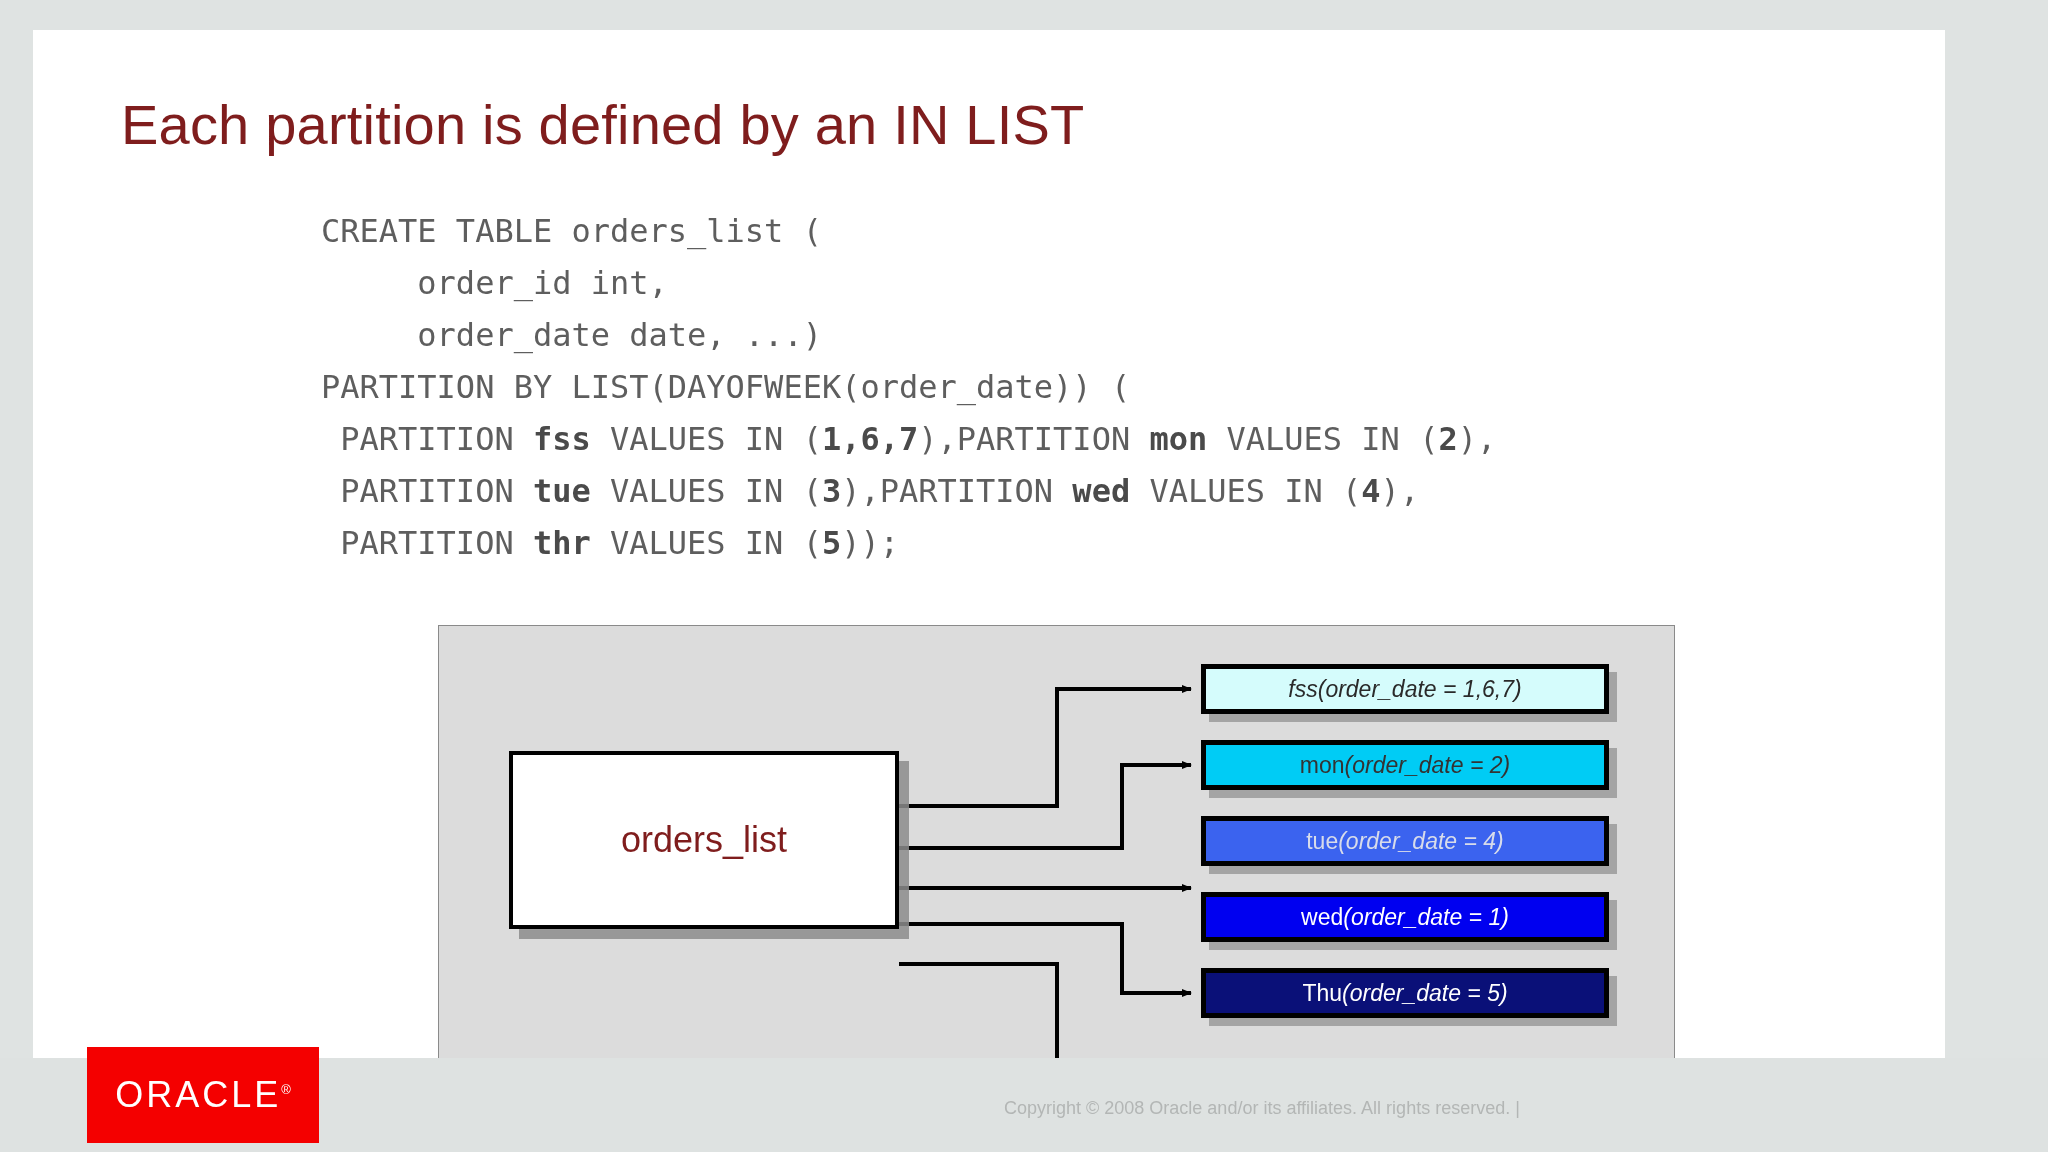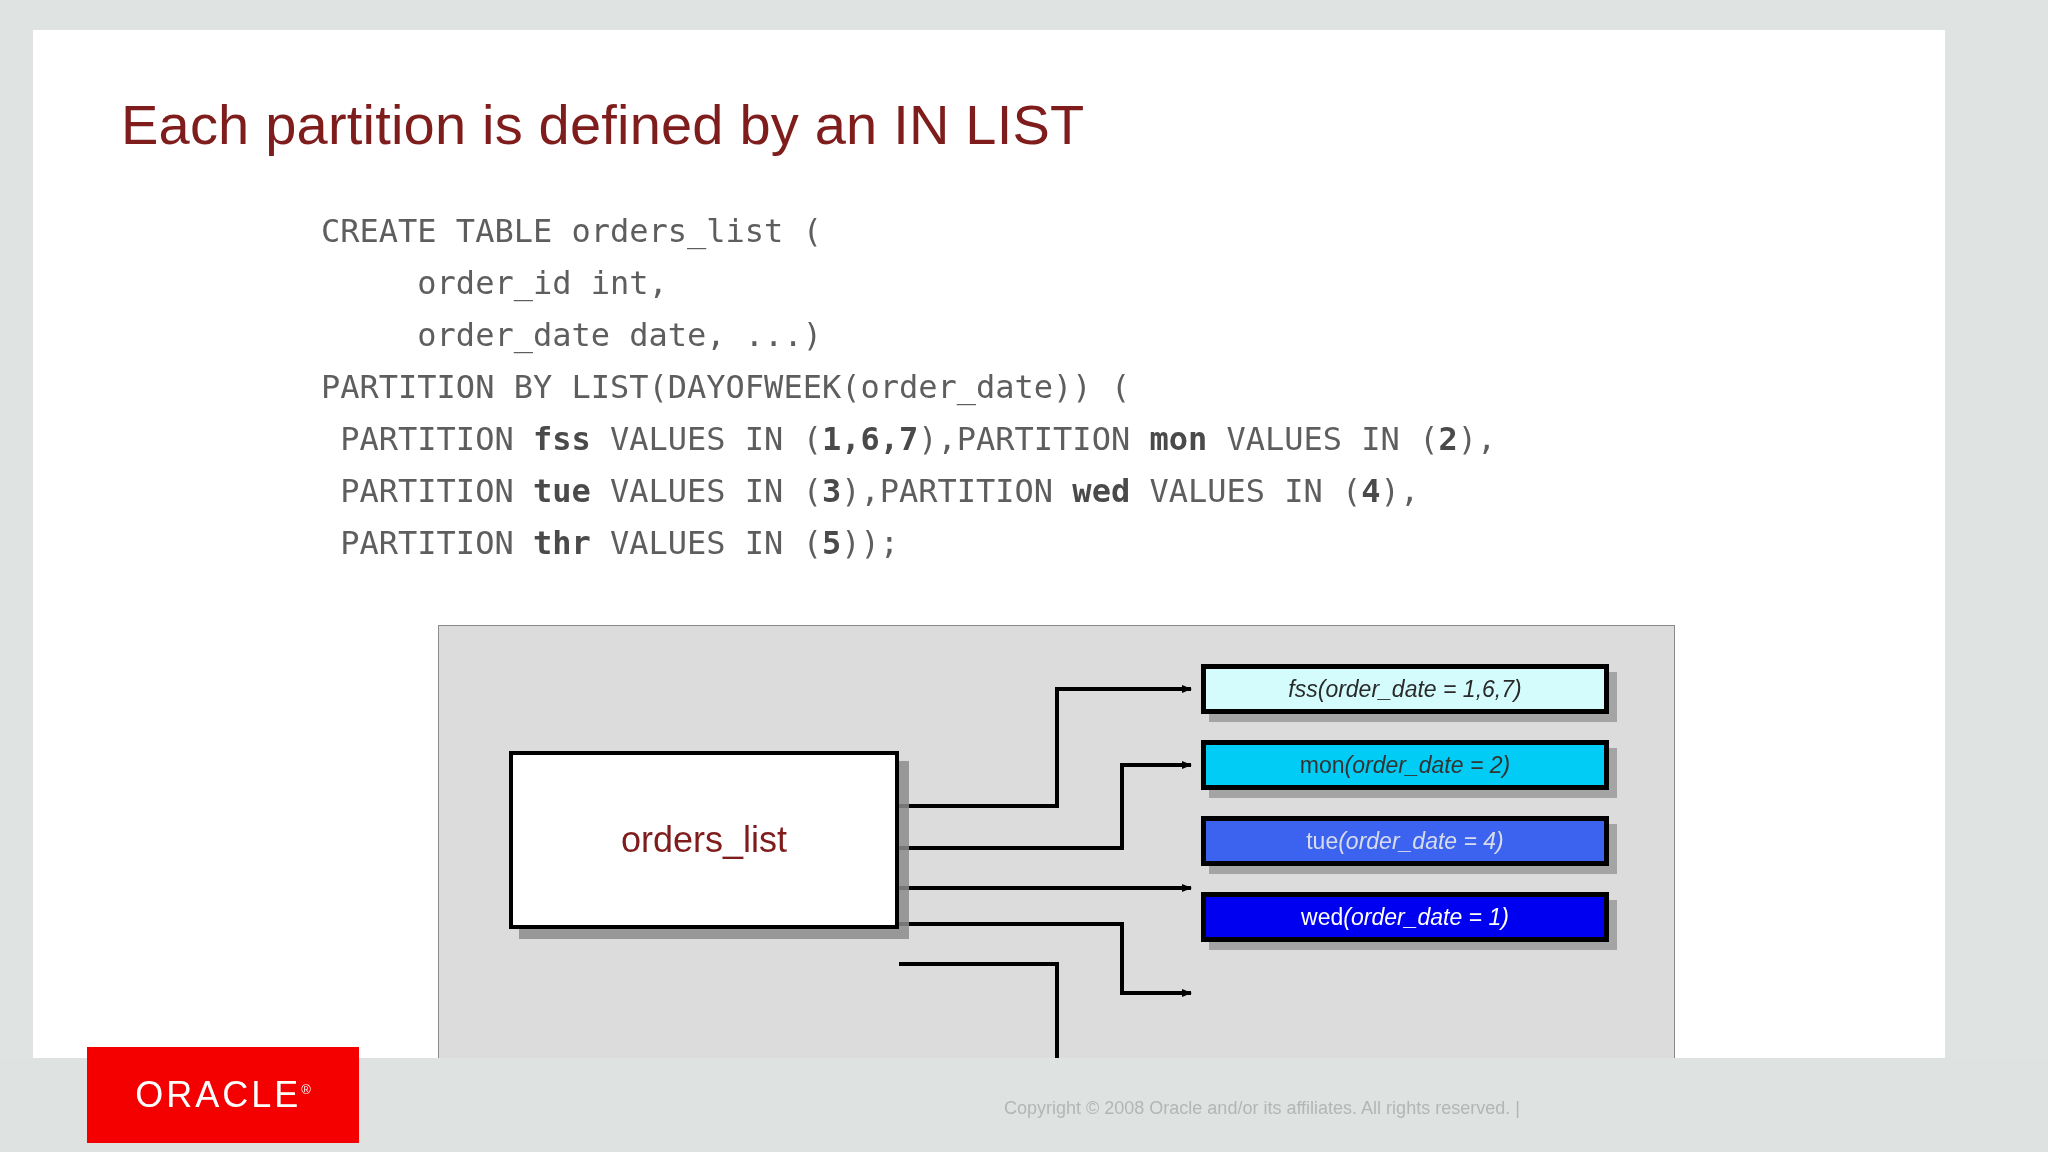--- a/index.html
+++ b/index.html
@@ -27,21 +27,21 @@
     top: 1058px;
     width: 2048px;
     height: 94px;
     background: #dee2e1;
   }
 
   #oracle-logo {
     position: absolute;
     left: 87px;
     top: 1047px;
-    width: 272px;
+    width: 232px;
     height: 96px;
     background: #f40000;
     display: flex;
     align-items: center;
     justify-content: center;
   }
   #oracle-logo .wordmark {
     color: #ffffff;
     font-family: "Liberation Sans", sans-serif;
     font-size: 36px;
@@ -195,20 +195,24 @@
         <span class="cond">(order_date = 2)</span>
     </div>
     <div class="part-box" id="p2" style="background: rgb(59, 99, 239); color: rgb(216, 220, 234);">
       <span class="nm">tue</span>
         <span class="cond">(order_date = 4)</span>
     </div>
     <div class="part-box" id="p3" style="background: rgb(0, 0, 240); color: rgb(255, 255, 255);">
       <span class="nm">wed</span>
         <span class="cond">(order_date = 1)</span>
     </div>
+    <div class="part-box" id="p4" style="background: rgb(10, 16, 120); color: rgb(255, 255, 255);">
+      <span class="nm">Thu</span>
+        <span class="cond">(order_date = 5)</span>
+    </div>
 
   </div>
 </div>
 
 <div id="footer-band"></div>
 
 <div id="oracle-logo" style="background: rgb(244, 0, 0);">
   <span class="wordmark"><span>ORACLE</span><span class="reg">®</span></span>
 </div>
 

